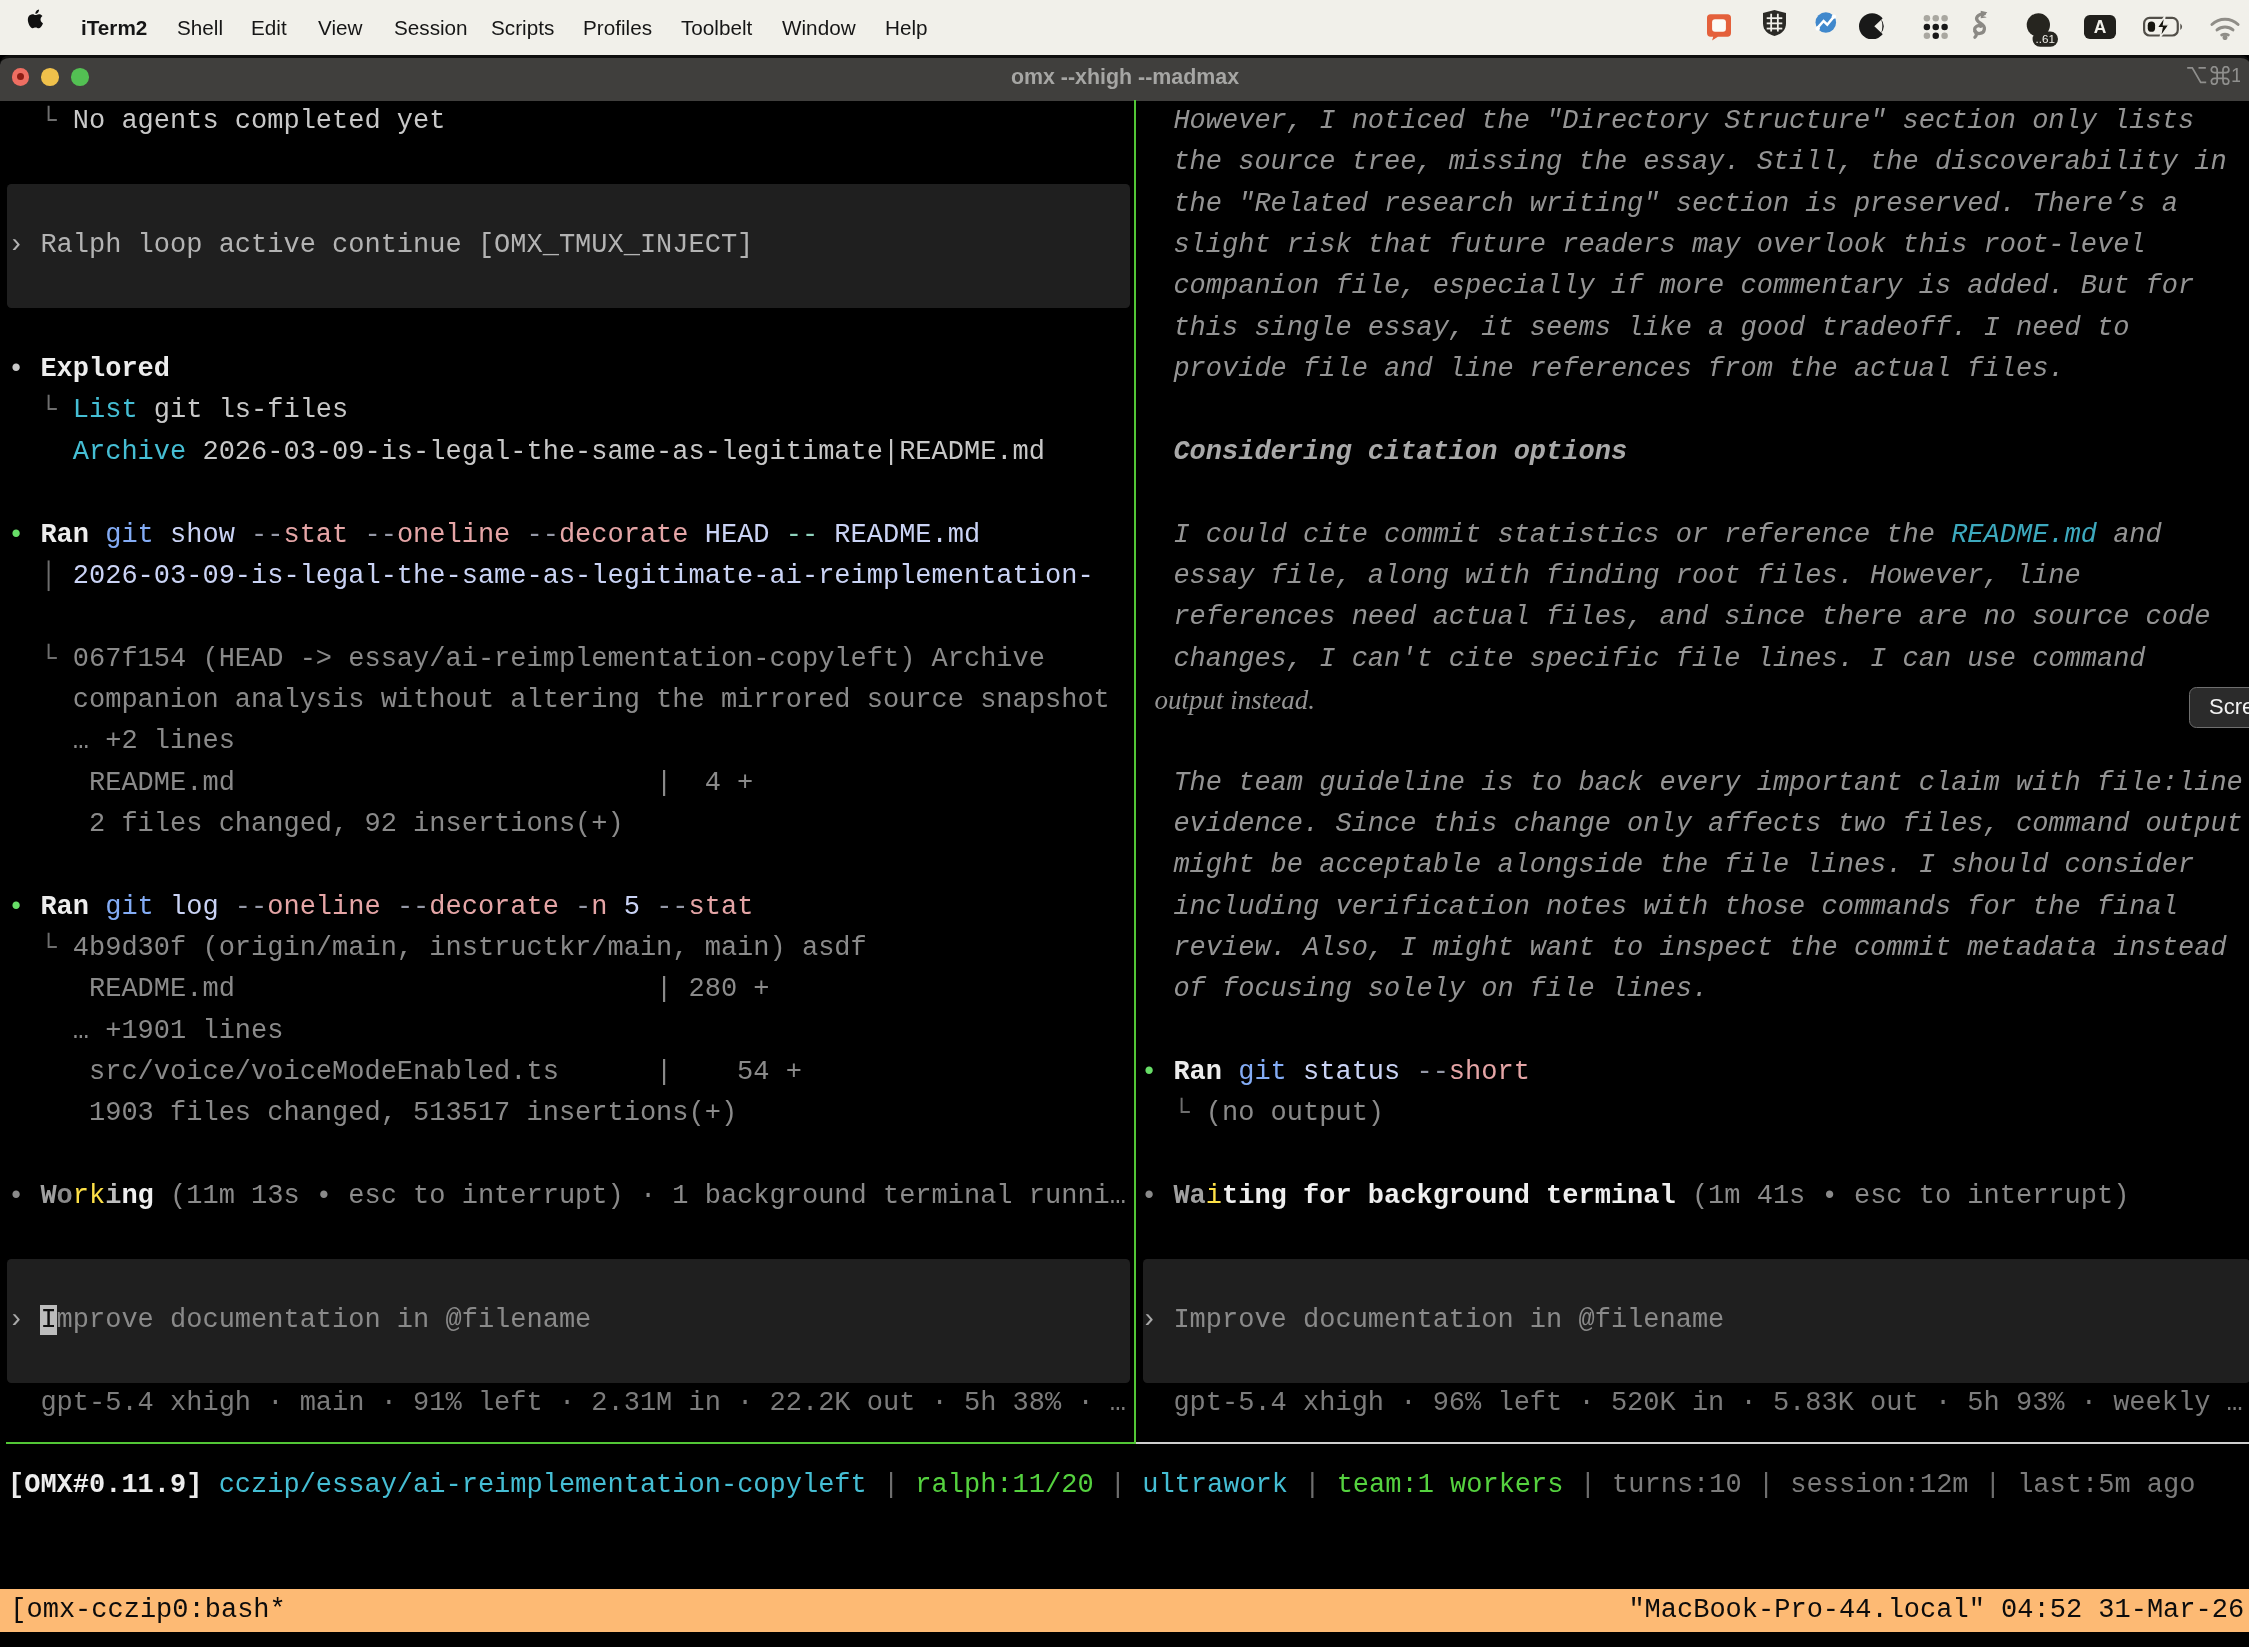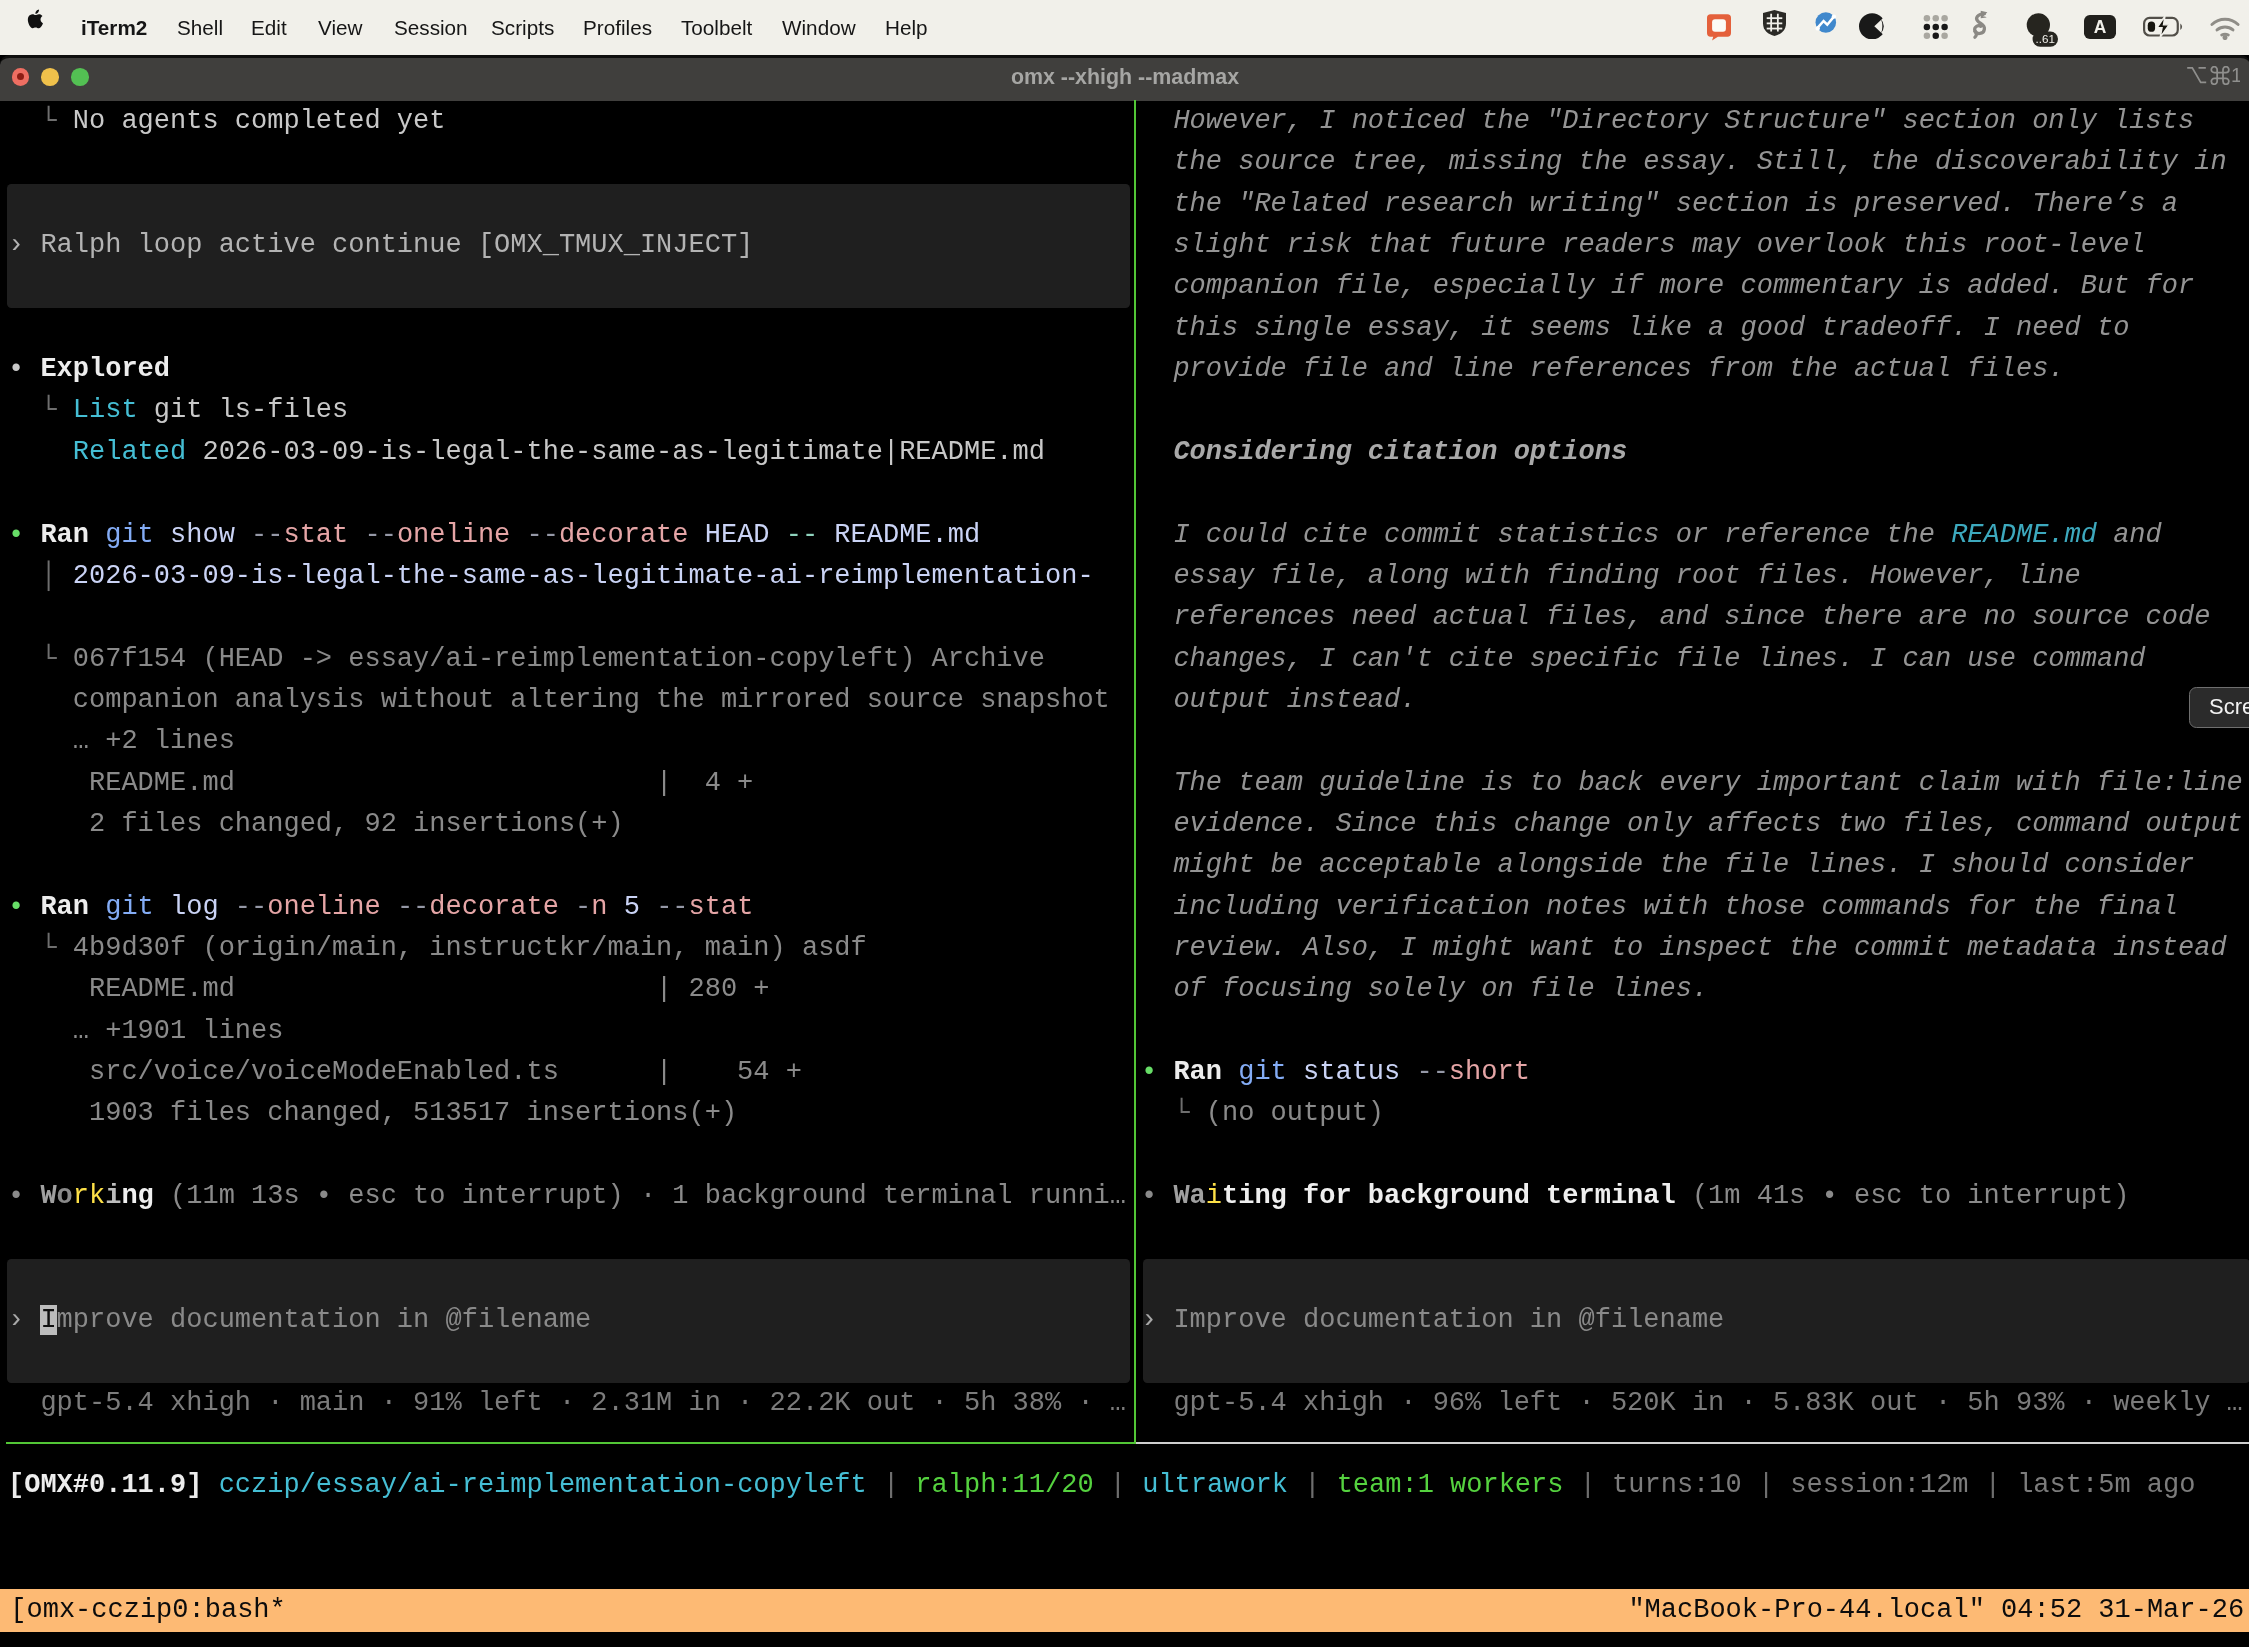--- a/index.html
+++ b/index.html
@@ -157,21 +157,21 @@
   <div class="ibox" style="left:1143px;top:1259px;width:1107px;height:124px"></div>
 
   <div id="vdiv"></div>
     <div id="hgreen"></div>
     <div id="hwhite"></div>
 
 <div class="tl" style="left:8px;top:101px;"><span class="tr">  └ </span><span class="fg">No agents completed yet</span></div>
 <div class="tl" style="left:8px;top:225px;"><span class="box">› Ralph loop active continue [OMX_TMUX_INJECT]</span></div>
 <div class="tl" style="left:8px;top:349px;"><span class="fg">• </span><span class="w">Explored</span></div>
 <div class="tl" style="left:8px;top:390px;"><span class="tr">  └ </span><span class="cy">List</span><span class="fg"> git ls-files</span></div>
-<div class="tl" style="left:8px;top:432px;">    <span class="cy">Related</span><span class="fg"> 2026-03-09-is-legal-the-same-as-legitimate|README.md</span></div>
+<div class="tl" style="left:8px;top:432px;">    <span class="cy">Archive</span><span class="fg"> 2026-03-09-is-legal-the-same-as-legitimate|README.md</span></div>
 <div class="tl" style="left:8px;top:515px;"><span class="gb">• </span><span class="w">Ran</span><span class="fg"> </span><span class="bl">git</span><span class="fg"> </span><span class="pe">show</span><span class="fg"> </span><span class="fd">--</span><span class="pk">stat</span><span class="fg"> </span><span class="fd">--</span><span class="pk">oneline</span><span class="fg"> </span><span class="fd">--</span><span class="pk">decorate</span><span class="fg"> </span><span class="pe">HEAD</span><span class="fg"> </span><span class="td">--</span><span class="fg"> </span><span class="pe">README.md</span></div>
 <div class="tl" style="left:8px;top:556px;">  <span class="tr">│</span> <span class="pe">2026-03-09-is-legal-the-same-as-legitimate-ai-reimplementation-</span></div>
 <div class="tl" style="left:8px;top:639px;"><span class="tr">  └ </span><span class="dim">067f154 (HEAD -&gt; essay/ai-reimplementation-copyleft) Archive</span></div>
 <div class="tl" style="left:8px;top:680px;">    <span class="dim">companion analysis without altering the mirrored source snapshot</span></div>
 <div class="tl" style="left:8px;top:721px;">    <span class="dim">… +2 lines</span></div>
 <div class="tl" style="left:8px;top:763px;">     <span class="dim">README.md                          |  4 +</span></div>
 <div class="tl" style="left:8px;top:804px;">     <span class="dim">2 files changed, 92 insertions(+)</span></div>
 <div class="tl" style="left:8px;top:887px;"><span class="gb">• </span><span class="w">Ran</span><span class="fg"> </span><span class="bl">git</span><span class="fg"> </span><span class="pe">log</span><span class="fg"> </span><span class="fd">--</span><span class="pk">oneline</span><span class="fg"> </span><span class="fd">--</span><span class="pk">decorate</span><span class="fg"> </span><span class="fd">-</span><span class="pk">n</span><span class="fg"> </span><span class="pe">5</span><span class="fg"> </span><span class="fd">--</span><span class="pk">stat</span></div>
 <div class="tl" style="left:8px;top:928px;"><span class="tr">  └ </span><span class="dim">4b9d30f (origin/main, instructkr/main, main) asdf</span></div>
 <div class="tl" style="left:8px;top:969px;">     <span class="dim">README.md                          | 280 +</span></div>
@@ -187,21 +187,21 @@
 <div class="tl" style="left:1141px;top:184px;">  <span class="it">the "Related research writing" section is preserved. There’s a</span></div>
 <div class="tl" style="left:1141px;top:225px;">  <span class="it">slight risk that future readers may overlook this root-level</span></div>
 <div class="tl" style="left:1141px;top:266px;">  <span class="it">companion file, especially if more commentary is added. But for</span></div>
 <div class="tl" style="left:1141px;top:308px;">  <span class="it">this single essay, it seems like a good tradeoff. I need to</span></div>
 <div class="tl" style="left:1141px;top:349px;">  <span class="it">provide file and line references from the actual files.</span></div>
 <div class="tl" style="left:1141px;top:432px;">  <span class="cit">Considering citation options</span></div>
 <div class="tl" style="left:1141px;top:515px;">  <span class="it">I could cite commit statistics or reference the </span><span class="cyit">README.md</span><span class="it"> and</span></div>
 <div class="tl" style="left:1141px;top:556px;">  <span class="it">essay file, along with finding root files. However, line</span></div>
 <div class="tl" style="left:1141px;top:597px;">  <span class="it">references need actual files, and since there are no source code</span></div>
 <div class="tl" style="left:1141px;top:639px;">  <span class="it">changes, I can't cite specific file lines. I can use command</span></div>
-<div class="tl" style="left:1141px;top:680px;">  <span class="it">output instead.</span></div>
+<div class="tl" style="left:1141px;top:680px;font-family:Liberation Serif, serif;">  <span class="it">output instead.</span></div>
 <div class="tl" style="left:1141px;top:763px;">  <span class="it">The team guideline is to back every important claim with file:line</span></div>
 <div class="tl" style="left:1141px;top:804px;">  <span class="it">evidence. Since this change only affects two files, command output</span></div>
 <div class="tl" style="left:1141px;top:845px;">  <span class="it">might be acceptable alongside the file lines. I should consider</span></div>
 <div class="tl" style="left:1141px;top:887px;">  <span class="it">including verification notes with those commands for the final</span></div>
 <div class="tl" style="left:1141px;top:928px;">  <span class="it">review. Also, I might want to inspect the commit metadata instead</span></div>
 <div class="tl" style="left:1141px;top:969px;">  <span class="it">of focusing solely on file lines.</span></div>
 <div class="tl" style="left:1141px;top:1052px;"><span class="gb">• </span><span class="w">Ran</span> <span class="bl">git</span> <span class="pe">status</span> <span class="fd">--</span><span class="pk">short</span></div>
 <div class="tl" style="left:1141px;top:1093px;"><span class="tr">  └ </span><span class="dim">(no output)</span></div>
 <div class="tl" style="left:1141px;top:1176px;"><span class="dim">• </span><span class="sh1">Wa</span><span class="sh3">i</span><span class="sh5">ting for background terminal</span><span class="dim"> (1m 41s • esc to interrupt)</span></div>
 <div class="tl" style="left:1141px;top:1300px;"><span class="bit">› </span><span class="dim">Improve documentation in @filename</span></div>

